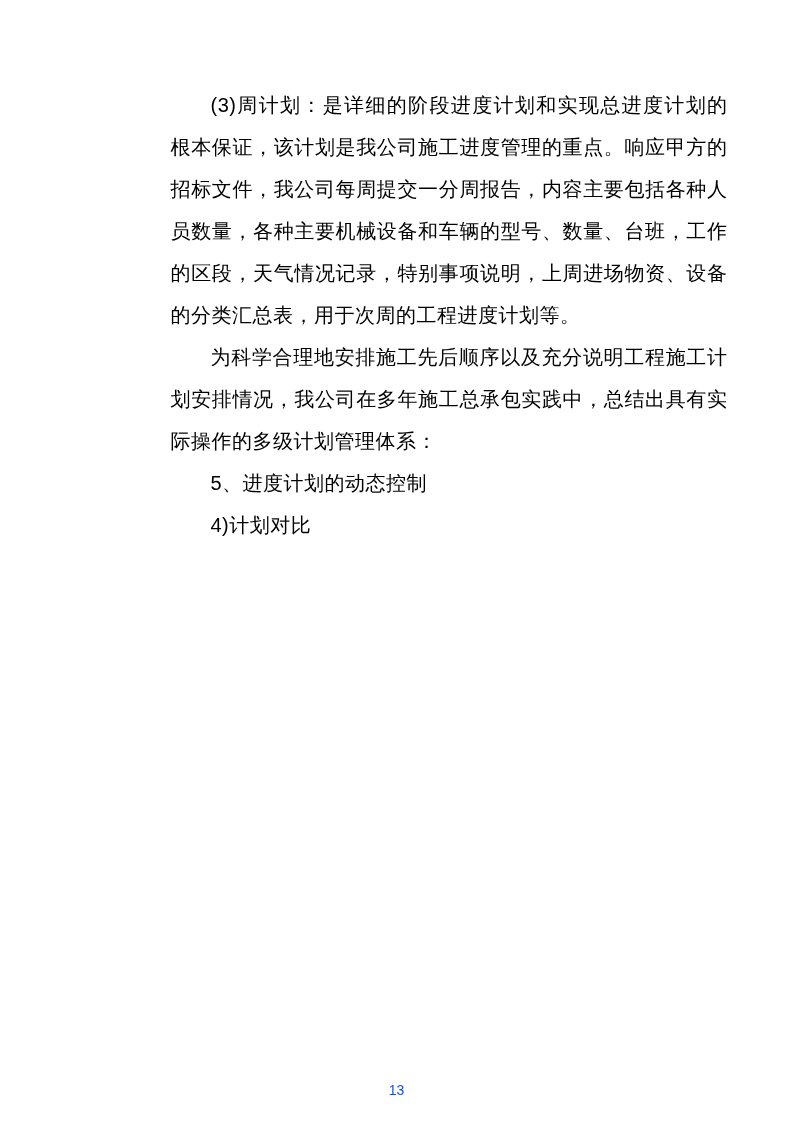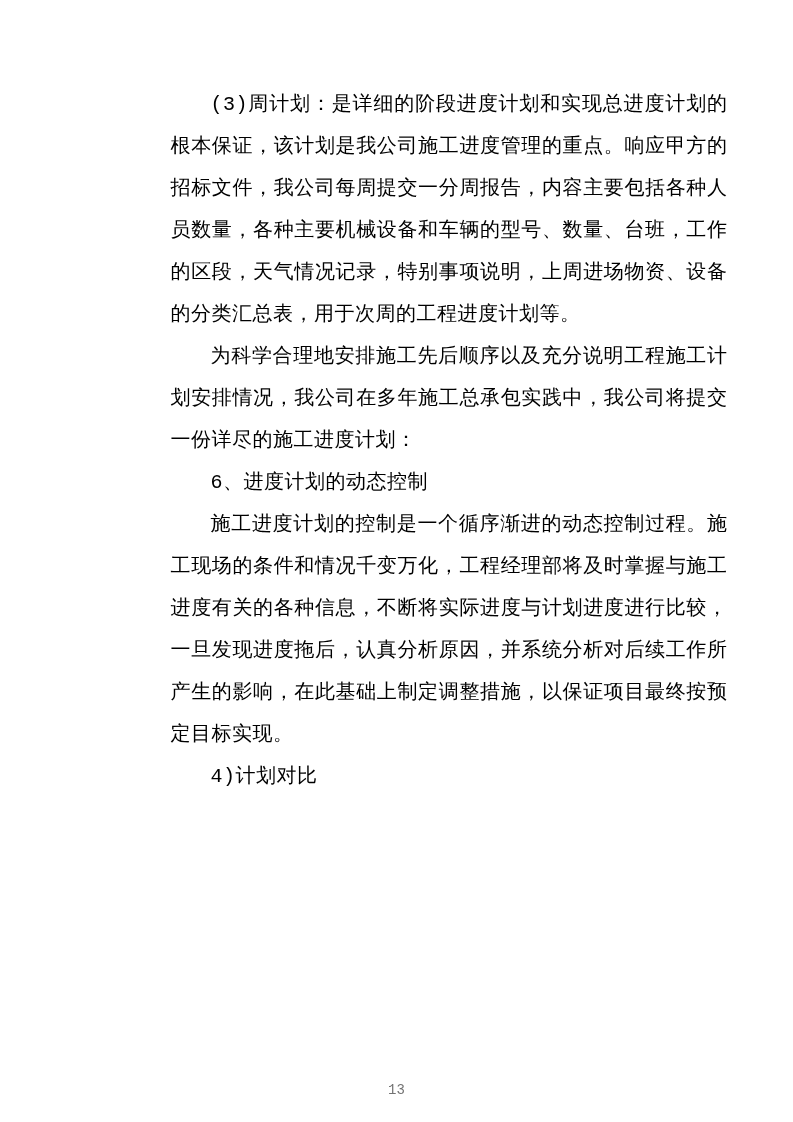--- a/index.html
+++ b/index.html
@@ -7,21 +7,21 @@
     padding: 0;
     background: #ffffff;
   }
   .page {
     position: relative;
     width: 688px;
     height: 1122px;
     margin: 0 auto;
     background: #ffffff;
     color: #000000;
-    font-family: Liberation Mono, monospace;
+    font-family: Liberation Sans, sans-serif;
     overflow: hidden;
     box-sizing: border-box;
   }
   .content {
     position: absolute;
     top: 84px;
     left: 118px;
     width: 557px;
   }
   .content p {
@@ -36,31 +36,30 @@
     word-break: break-all;
   }
   .footer {
     position: absolute;
     left: 0;
     right: 0;
     bottom: 24px;
     text-align: center;
     font-size: 14px;
     line-height: 16px;
-    color: #737373;
+    color: #1d4ed8;
   }
 </style>
 </head>
 <body>
 
 <div class="page">
   <div class="content">
     <p>(3)周计划：是详细的阶段进度计划和实现总进度计划的根本保证，该计划是我公司施工进度管理的重点。响应甲方的招标文件，我公司每周提交一分周报告，内容主要包括各种人员数量，各种主要机械设备和车辆的型号、数量、台班，工作的区段，天气情况记录，特别事项说明，上周进场物资、设备的分类汇总表，用于次周的工程进度计划等。</p>
-    <p>为科学合理地安排施工先后顺序以及充分说明工程施工计划安排情况，我公司在多年施工总承包实践中，我公司将提交一份详尽的施工进度计划：</p>
-    <p>6、进度计划的动态控制</p>
-    <p>施工进度计划的控制是一个循序渐进的动态控制过程。施工现场的条件和情况千变万化，工程经理部将及时掌握与施工进度有关的各种信息，不断将实际进度与计划进度进行比较，一旦发现进度拖后，认真分析原因，并系统分析对后续工作所产生的影响，在此基础上制定调整措施，以保证项目最终按预定目标实现。</p>
+    <p>为科学合理地安排施工先后顺序以及充分说明工程施工计划安排情况，我公司在多年施工总承包实践中，总结出具有实际操作的多级计划管理体系：</p>
+    <p>5、进度计划的动态控制</p>
     <p>4)计划对比</p>
   </div>
 
   <div class="footer">
     <span>13</span>
   </div>
 </div>
 
 </body></html>

